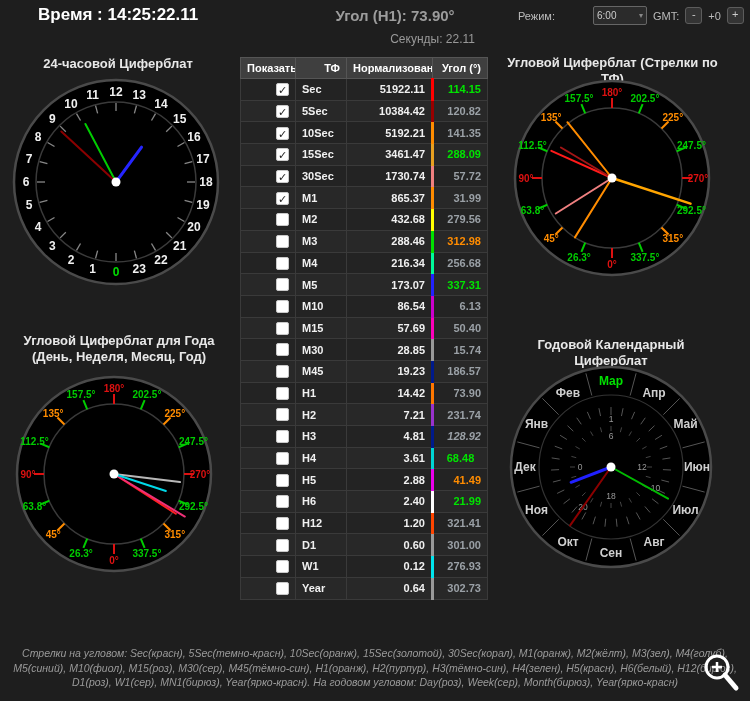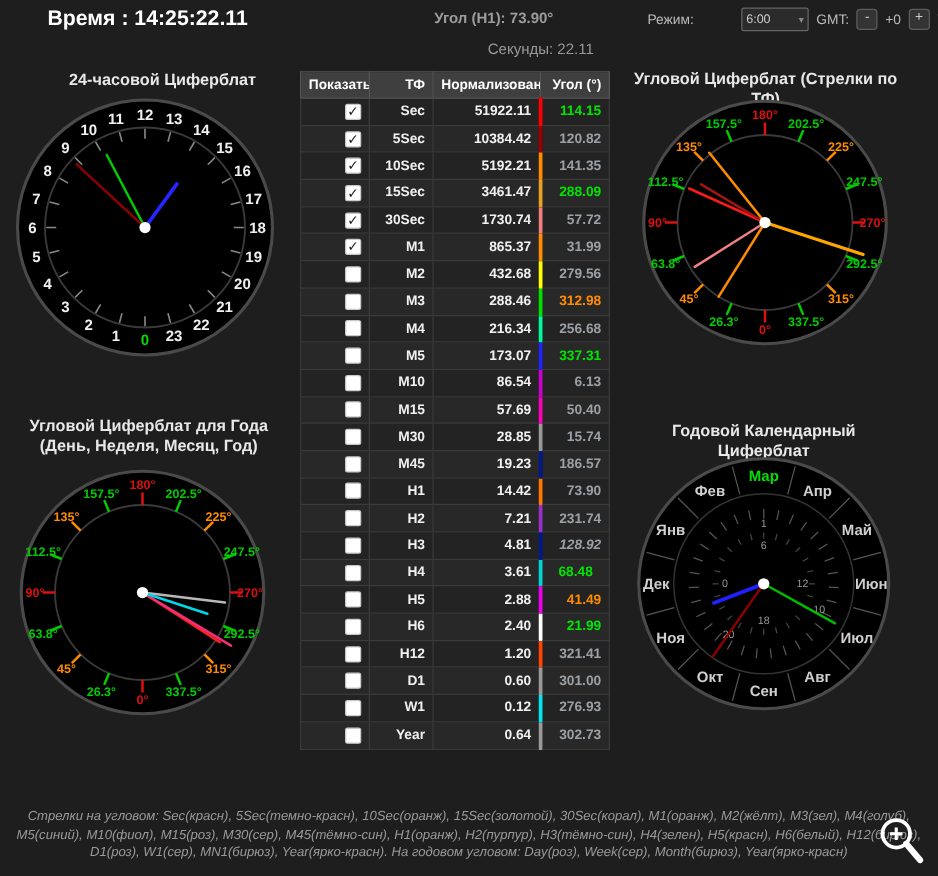--- a/index.html
+++ b/index.html
@@ -4,21 +4,21 @@
 <style>
   html,body{margin:0;padding:0;}
   body{
     width:750px;height:701px;position:relative;overflow:hidden;
     background:#1e1e1e;color:#ddd;
     font-family:"Liberation Sans","DejaVu Sans",sans-serif;
   }
   .abs{position:absolute;}
   
   .time-label{left:38px;top:5px;font-size:17px;font-weight:bold;color:#fff;}
-  .angle-label{left:300px;top:7px;width:190px;text-align:center;font-size:12px;font-weight:bold;color:#9c9c9c;}
+  .angle-label{left:300px;top:7px;width:190px;text-align:center;font-size:15px;font-weight:bold;color:#9c9c9c;}
   .seconds-label{left:285px;top:32px;width:190px;text-align:right;font-size:12px;color:#999;}
   .controls{left:518px;top:6px;display:flex;gap:6px;align-items:center;font-size:11px;color:#bbb;}
   .controls .lbl{color:#bbb;}
   .mode-select{
     background:#2b2b2b;color:#ccc;border:1px solid #666;border-radius:2px;
     font-size:10px;height:17px;min-width:46px;padding:0 3px;display:inline-flex;
     align-items:center;justify-content:space-between;gap:4px;margin-left:32px;
   }
   .mode-select .chev{font-size:8px;color:#888;}
   .gmt-btn{
@@ -35,21 +35,21 @@
   }
   .tf-table th.l{text-align:left;}
   .tf-table th.r{text-align:right;}
   .tf-table td{
     height:20.7px;border:1px solid #3a3a3a;padding:0 6px;font-weight:bold;
     white-space:nowrap;overflow:hidden;
   }
   .tf-table tr:nth-child(odd) td{background:#232323;}
   .tf-table tr:nth-child(even) td{background:#282828;}
   .td-show{text-align:right;padding-right:11px;}
-  .td-tf{text-align:right;color:#f0f0f0;}
+  .td-tf{text-align:left;color:#f0f0f0;}
   .td-norm{text-align:right;color:#f0f0f0;}
   .td-angle{text-align:right;border-left-width:3px !important;border-left-style:solid;}
   .cbx{
     display:inline-block;width:13px;height:13px;background:#fff;border-radius:2px;
     color:#222;font-size:11px;line-height:13px;text-align:center;font-weight:bold;
     vertical-align:middle;cursor:pointer;border:1px solid #c9c9c9;box-sizing:border-box;
   }
   
   .legend{
     left:8px;top:646px;width:734px;text-align:center;font-style:italic;
@@ -71,21 +71,21 @@
     <span class="chev">▾</span>
   </span>
   <span class="lbl">GMT:</span>
   <span class="gmt-btn">-</span>
   <span class="lbl">+0</span>
   <span class="gmt-btn">+</span>
   <span class="lbl">Тема:</span>
 
 </div>
 
-<div class="abs panel-title" style="left:24px;top:56px;width:212px;">24-часовой Циферблат</div>
+<div class="abs panel-title" style="left:12px;top:56px;width:212px;">24-часовой Циферблат</div>
 <svg class="abs" style="left:10px;top:76px;" width="212" height="212" id="svg-clock24">
     <circle cx="106" cy="106" r="102" fill="#000" stroke="#4a4a4a" stroke-width="2.5"></circle>
     <circle cx="106" cy="106" r="80" fill="none" stroke="#3a3a3a" stroke-width="1.5"></circle>
     <line x1="106" y1="35" x2="106" y2="27" stroke="#888" stroke-width="1.3"></line>
     <line x1="124.37615220227897" y1="37.419266333476145" x2="126.44670456309913" y2="29.691859723163603" stroke="#888" stroke-width="1.3"></line>
     <line x1="141.5" y1="44.51219633130485" x2="145.5" y2="37.583993101029336" stroke="#888" stroke-width="1.3"></line>
     <line x1="156.20458146424488" y1="55.795418535755125" x2="161.86143571373725" y2="50.13856428626274" stroke="#888" stroke-width="1.3"></line>
     <line x1="167.48780366869514" y1="70.5" x2="174.41600689897064" y2="66.5" stroke="#888" stroke-width="1.3"></line>
     <line x1="174.58073366652386" y1="87.62384779772103" x2="182.3081402768364" y2="85.55329543690087" stroke="#888" stroke-width="1.3"></line>
     <line x1="177" y1="106" x2="185" y2="106" stroke="#888" stroke-width="1.3"></line>

